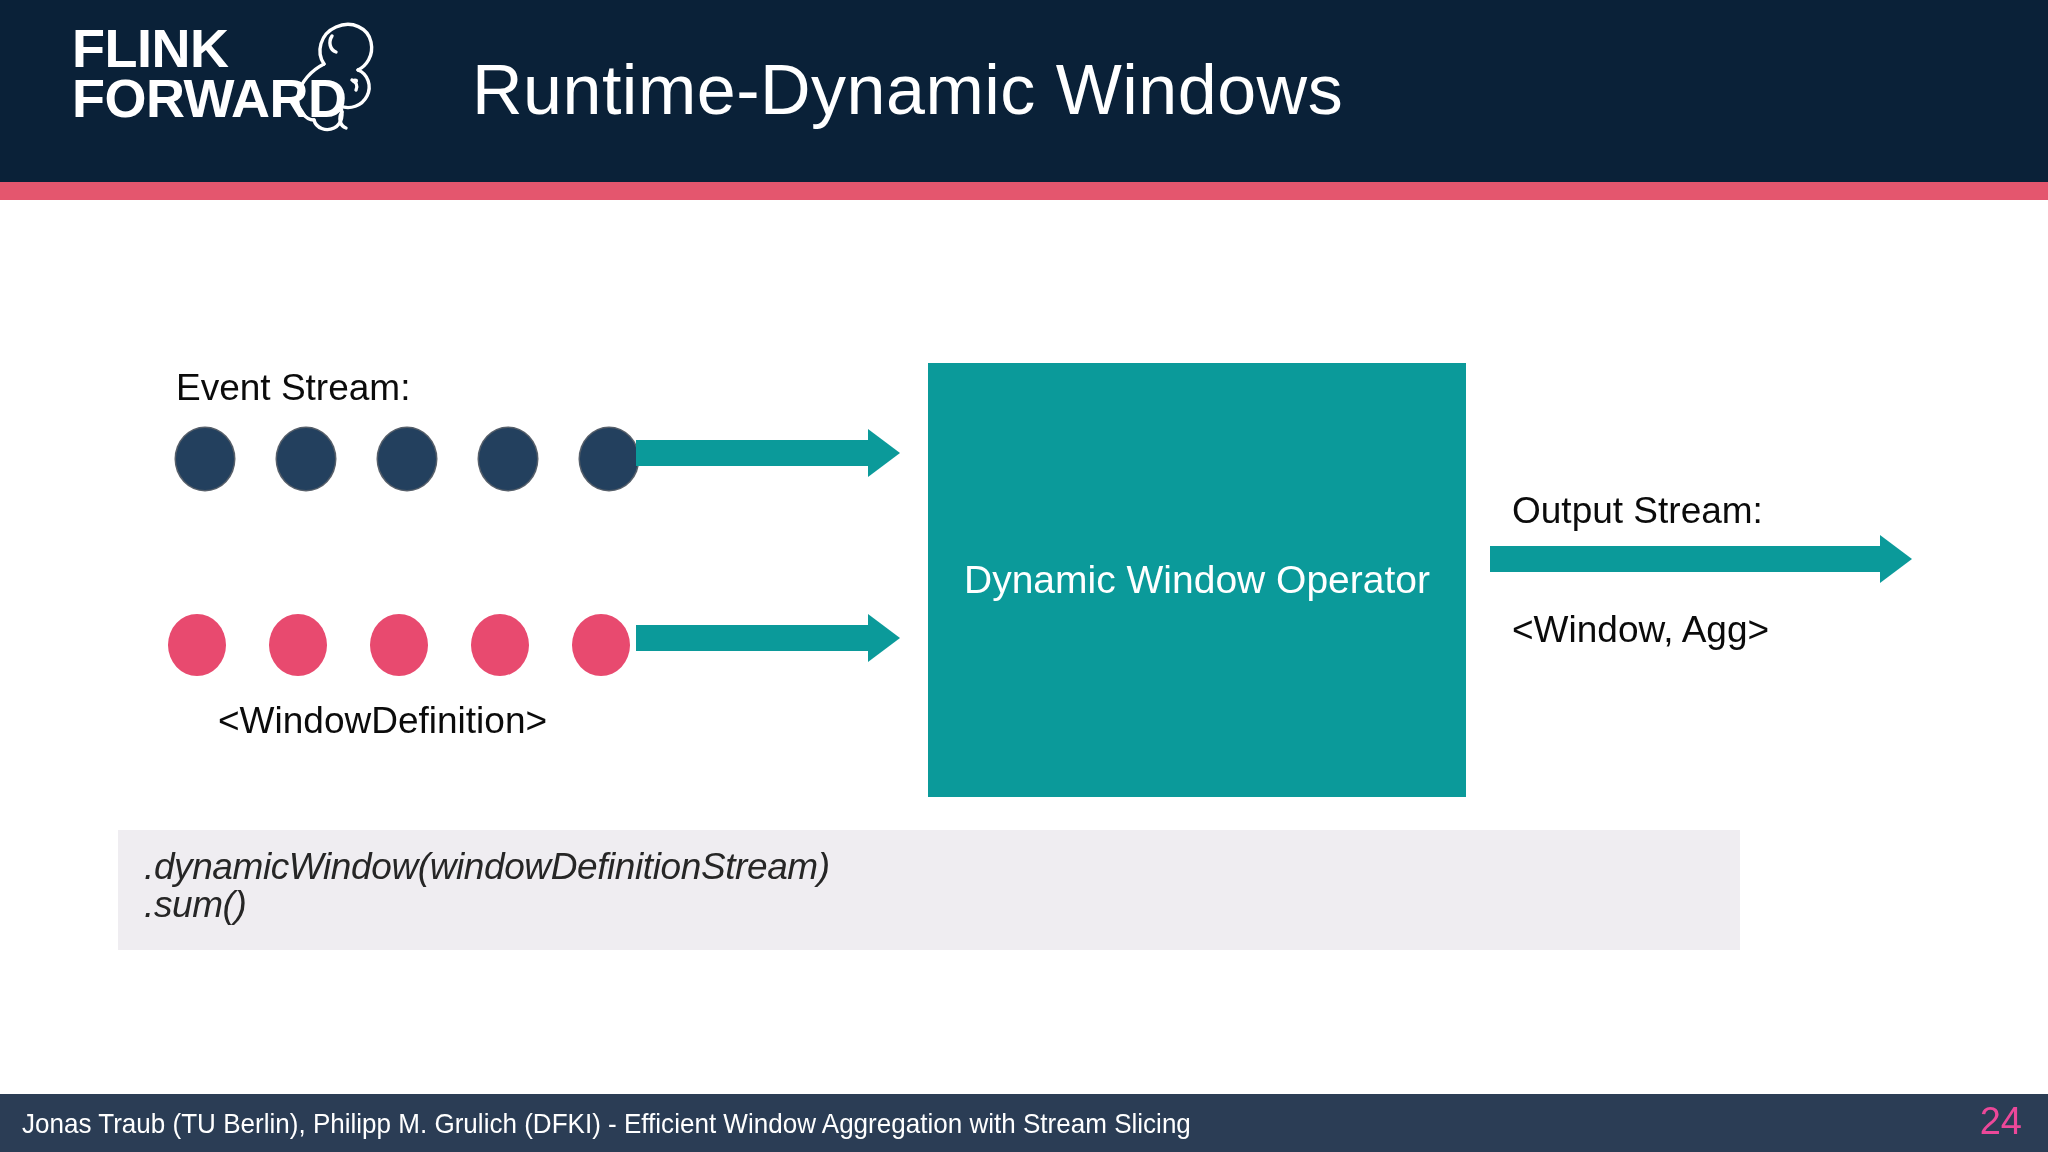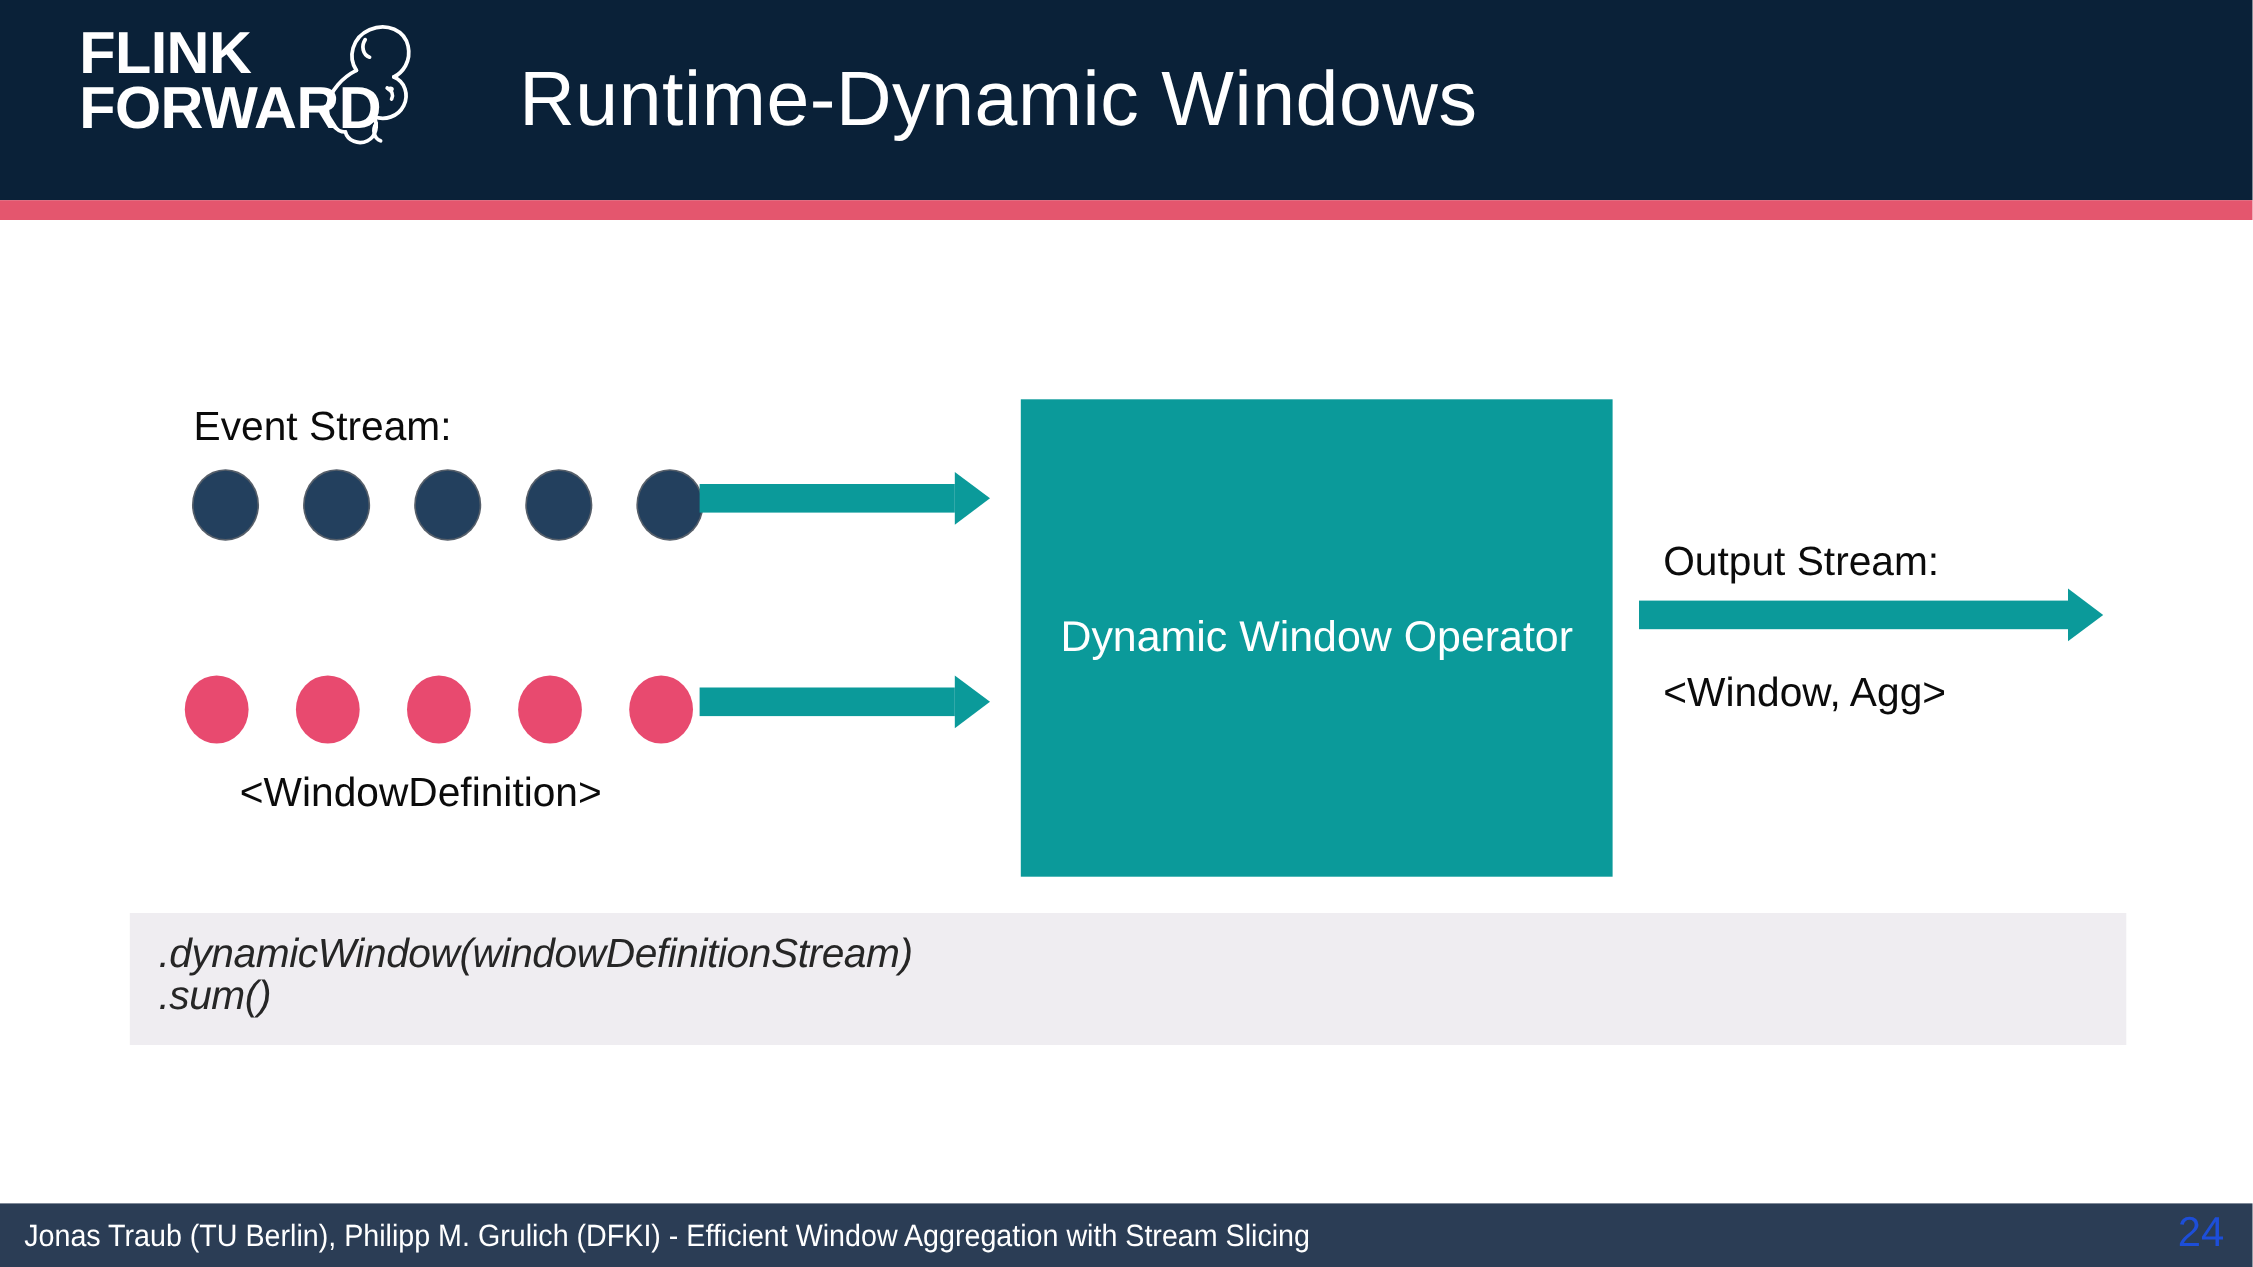--- a/index.html
+++ b/index.html
@@ -162,21 +162,21 @@
     color: #ffffff;
     font-size: 39px;
     white-space: nowrap;
   }
 
   
   #code-box {
     position: absolute;
     left: 118px;
     top: 830px;
-    width: 1815px;
+    width: 1622px;
     height: 120px;
     background: #efedf1;
     padding: 18px 26px 0 26px;
     box-sizing: border-box;
   }
   .code-line {
     color: #262626;
     font-size: 37px;
     font-style: italic;
     line-height: 1.03;
@@ -199,21 +199,21 @@
     color: #ffffff;
     font-size: 28px;
     white-space: nowrap;
     transform: scaleX(0.93);
     transform-origin: left center;
   }
   #footer-page {
     position: absolute;
     right: 26px;
     top: 1100px;
-    color: #1d4ed8;
+    color: #ec4899;
     font-size: 38px;
   }
 </style>
 </head>
 <body>
 
 <div id="slide">
 
   <div id="header-bar"></div>
   <div id="header-accent"></div>

